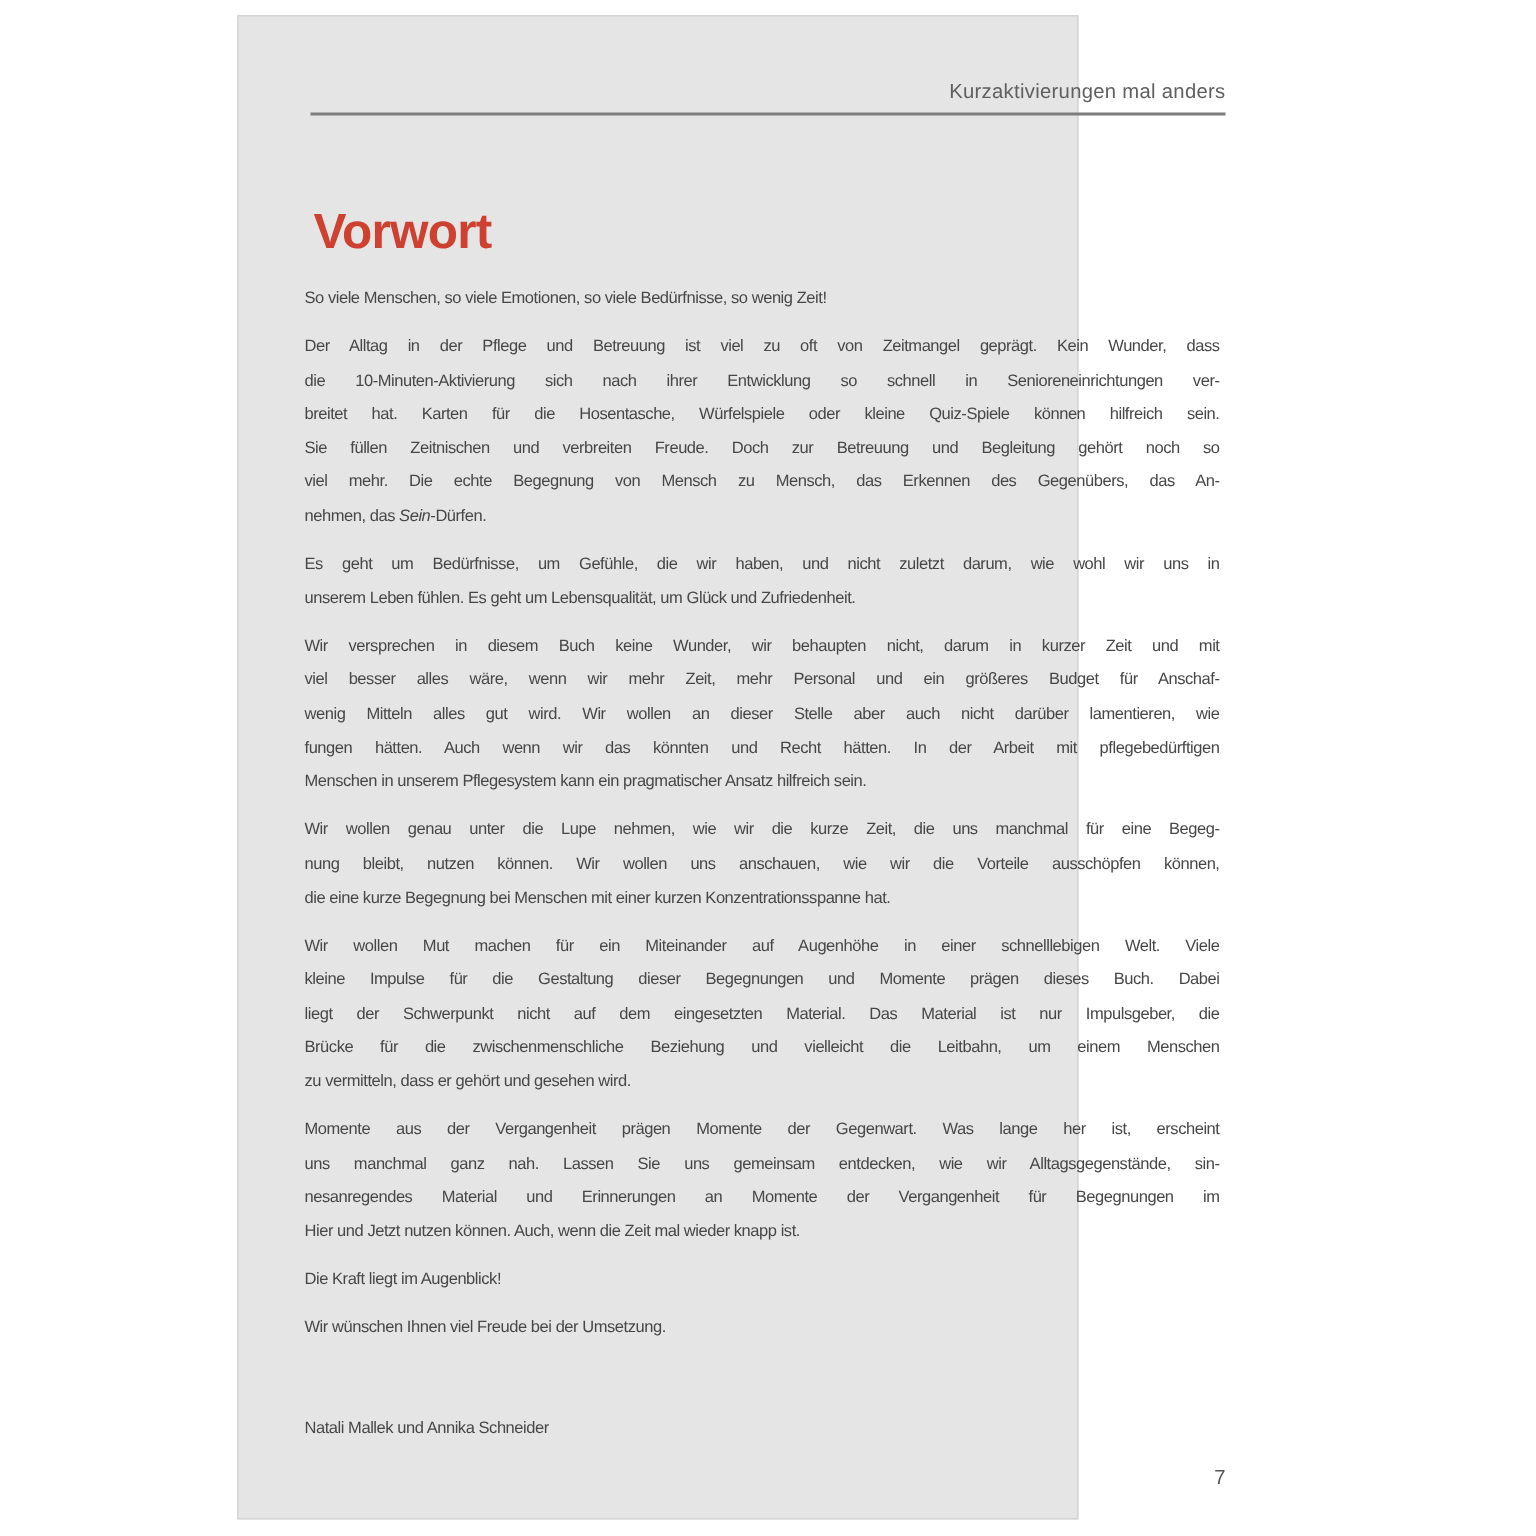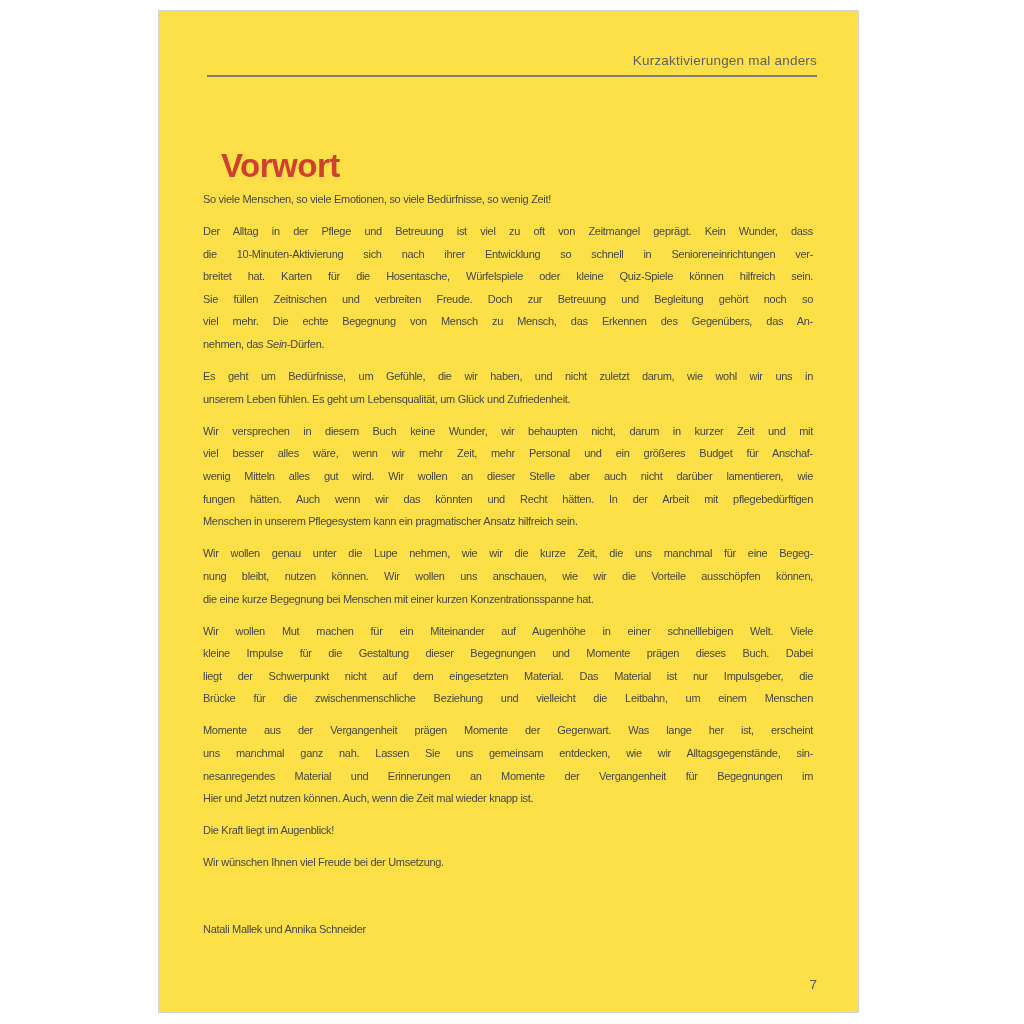--- a/index.html
+++ b/index.html
@@ -2,33 +2,33 @@
 <html lang="de"><head>
 <meta charset="utf-8">
 <style>
   html,body { margin:0; padding:0; }
   .canvas {
     position:relative; width:1024px; height:1024px;
     background:#ffffff; overflow:hidden;
     font-family:"Liberation Sans", sans-serif;
   }
   .sheet {
-    position:absolute; left:158px; top:10px; width:701px; height:1003px;
-    background:#fde047; border:1px solid #d4d4d4; box-sizing:border-box;
+    position:absolute; left:158px; top:10px; width:561px; height:1003px;
+    background:#e5e5e5; border:1px solid #d4d4d4; box-sizing:border-box;
   }
   .running-header {
     position:absolute; left:48px; top:42px; width:610px;
     text-align:right; font-size:13.5px; color:#5f5f5f; letter-spacing:0.2px;
   }
   .header-rule {
     position:absolute; left:48px; top:64px; width:610px; height:1.5px;
     background:#7d7d7d;
   }
   .page-title {
-    position:absolute; left:46px; top:120px; margin:16px;
+    position:absolute; left:46px; top:120px; margin:4px;
     font-size:33px; font-weight:700; letter-spacing:-0.5px; color:#ce4130;
   }
   .body-text {
     position:absolute; left:44px; top:177px; width:610px;
     font-size:11px; line-height:22.6px; letter-spacing:-0.3px; color:#474747;
   }
   .para { margin:0 0 9.5px 0; }
   .para:last-child { margin-bottom:0;margin-top:44px; }
   .line { text-align:justify; text-align-last:justify; }
   .line.last { text-align-last:left; }
@@ -76,20 +76,21 @@
         <div class="para">
           <div class="line">Wir wollen genau unter die Lupe nehmen, wie wir die kurze Zeit, die uns manchmal für eine Begeg-</div>
           <div class="line">nung bleibt, nutzen können. Wir wollen uns anschauen, wie wir die Vorteile ausschöpfen können,</div>
           <div class="line last">die eine kurze Begegnung bei Menschen mit einer kurzen Konzentrationsspanne hat.</div>
         </div>
         <div class="para">
           <div class="line">Wir wollen Mut machen für ein Miteinander auf Augenhöhe in einer schnelllebigen Welt. Viele</div>
           <div class="line">kleine Impulse für die Gestaltung dieser Begegnungen und Momente prägen dieses Buch. Dabei</div>
           <div class="line">liegt der Schwerpunkt nicht auf dem eingesetzten Material. Das Material ist nur Impulsgeber, die</div>
           <div class="line">Brücke für die zwischenmenschliche Beziehung und vielleicht die Leitbahn, um einem Menschen</div>
+          <div class="line last">zu vermitteln, dass er gehört und gesehen wird.</div>
         </div>
         <div class="para">
           <div class="line">Momente aus der Vergangenheit prägen Momente der Gegenwart. Was lange her ist, erscheint</div>
           <div class="line">uns manchmal ganz nah. Lassen Sie uns gemeinsam entdecken, wie wir Alltagsgegenstände, sin-</div>
           <div class="line">nesanregendes Material und Erinnerungen an Momente der Vergangenheit für Begegnungen im</div>
           <div class="line last">Hier und Jetzt nutzen können. Auch, wenn die Zeit mal wieder knapp ist.</div>
         </div>
         <div class="para">
           <div class="line last">Die Kraft liegt im Augenblick!</div>
         </div>

